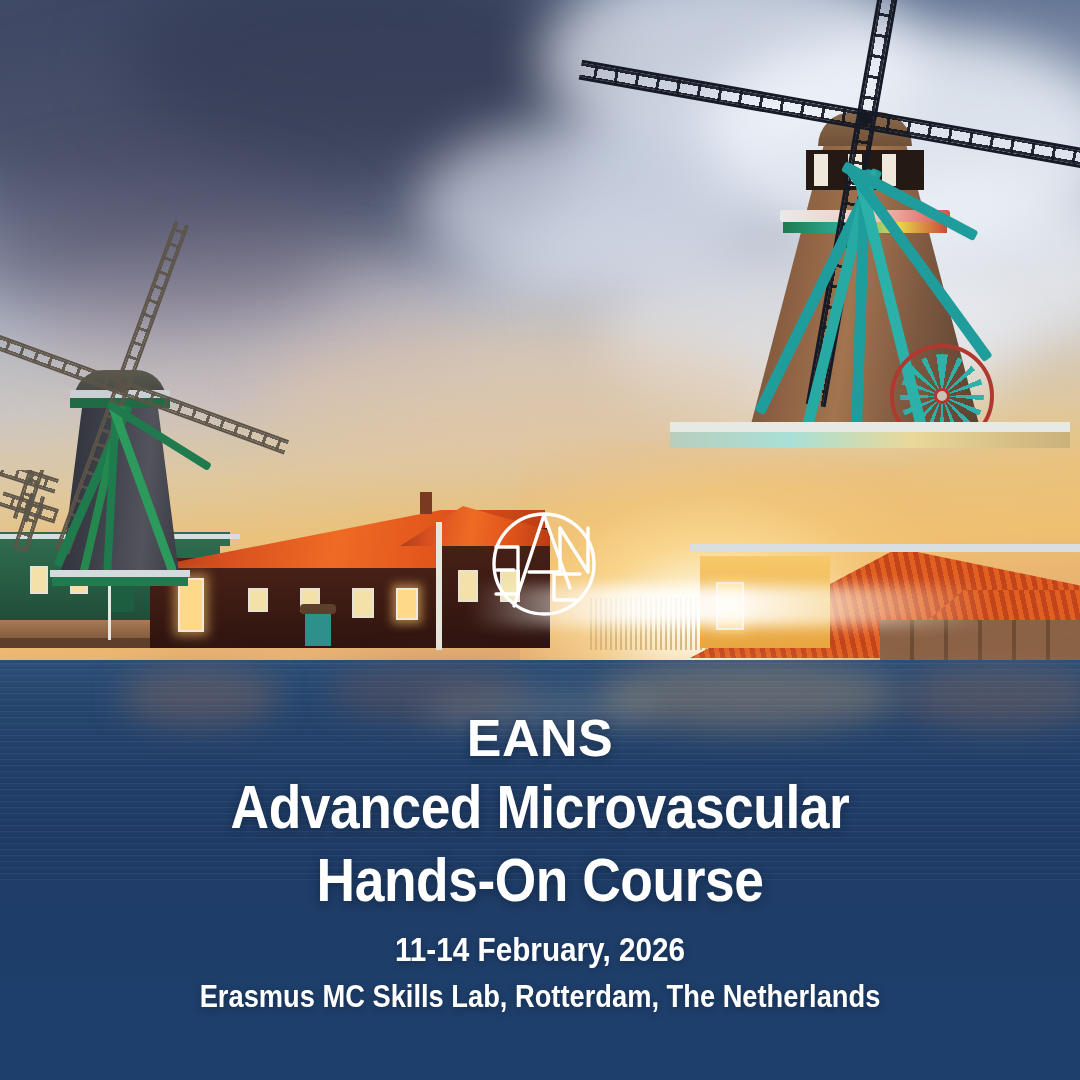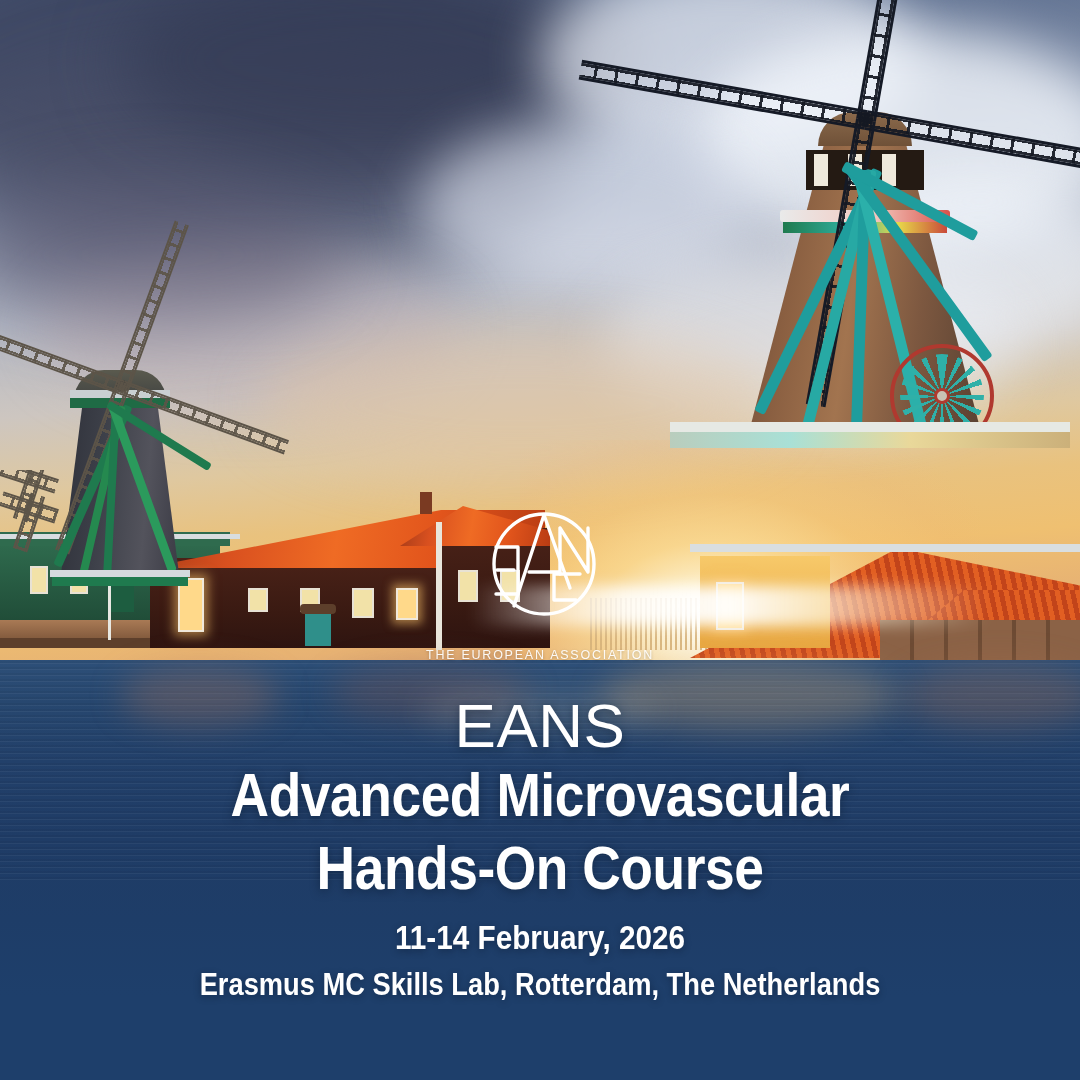--- a/index.html
+++ b/index.html
@@ -64,22 +64,22 @@
   .refl{position:absolute;border-radius:50%;filter:blur(16px);}
 
   
   .logo{position:absolute;left:484px;top:502px;width:120px;height:120px;}
   .tagline{position:absolute;left:0;right:0;top:647px;text-align:center;
     color:rgba(255,255,255,.93);font-size:12.5px;letter-spacing:1.75px;line-height:17px;
     font-weight:400;text-shadow:0 1px 3px rgba(0,0,0,.25);}
 
   
   .titles{position:absolute;left:0;right:0;top:694px;text-align:center;color:#fff;}
-  .t-eans{font-size:62px;font-weight:400;line-height:64px;letter-spacing:.5px;
-    text-shadow:0 2px 10px rgba(10,25,45,.5);}
+  .t-eans{font-size:52px;font-weight:700;line-height:64px;letter-spacing:.5px;
+    text-shadow:0 2px 10px rgba(10,25,45,.5);margin-top:12px;}
   .t-l1,.t-l2{font-size:62px;font-weight:700;line-height:73px;letter-spacing:-.5px;
     transform:scaleX(.86);transform-origin:50% 50%;
     text-shadow:0 2px 10px rgba(10,25,45,.5);white-space:nowrap;}
   .t-date{margin-top:14px;font-size:33px;font-weight:700;line-height:40px;
     transform:scaleX(.9);transform-origin:50% 50%;
     text-shadow:0 2px 8px rgba(10,25,45,.45);}
   .t-loc{margin-top:8px;font-size:31px;font-weight:700;line-height:38px;
     transform:scaleX(.88);transform-origin:50% 50%;white-space:nowrap;
     text-shadow:0 2px 8px rgba(10,25,45,.45);}
 </style>
@@ -253,21 +253,20 @@
         <path d="M34 45 L12 45 M34 45 L34 92 M12 92 L34 92 M13 68 L30 68"></path>
 
         <path d="M76 26 L76 72 M76 26 L104 70 M104 70 L104 26"></path>
 
         <path d="M96 72 L70 72 L70 98 L92 98"></path>
       </g>
     </svg>
   </div>
 
   <div class="tagline">
-    <div>THE EUROPEAN ASSOCIATION</div>
   </div>
 
   <div class="titles">
     <div class="t-eans">EANS</div>
     <div class="t-l1">Advanced Microvascular</div>
     <div class="t-l2">Hands-On Course</div>
     <div class="t-date">11-14 February, 2026</div>
     <div class="t-loc">Erasmus MC Skills Lab, Rotterdam, The Netherlands</div>
   </div>
 

